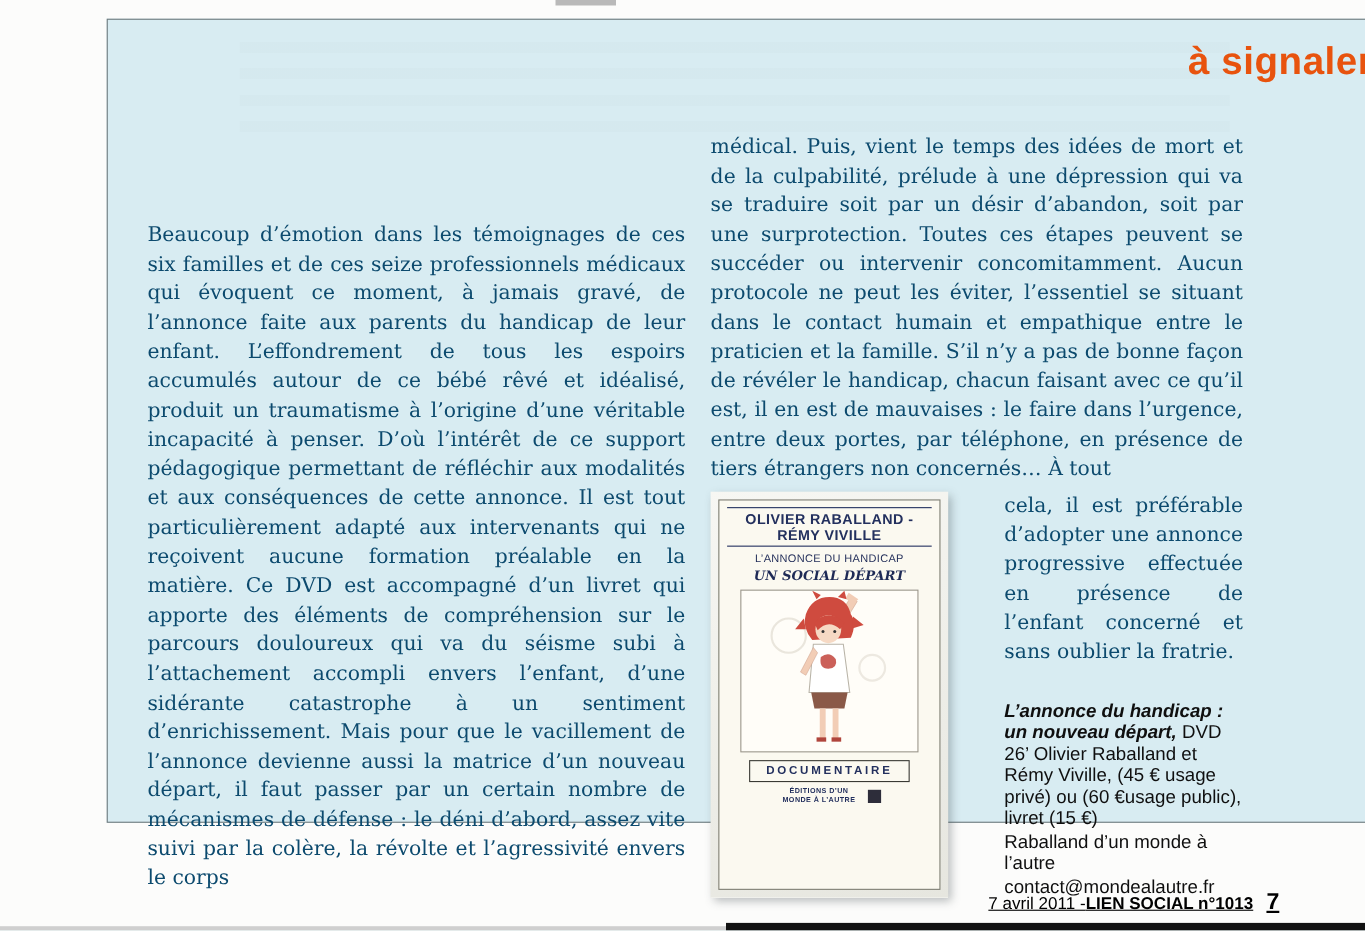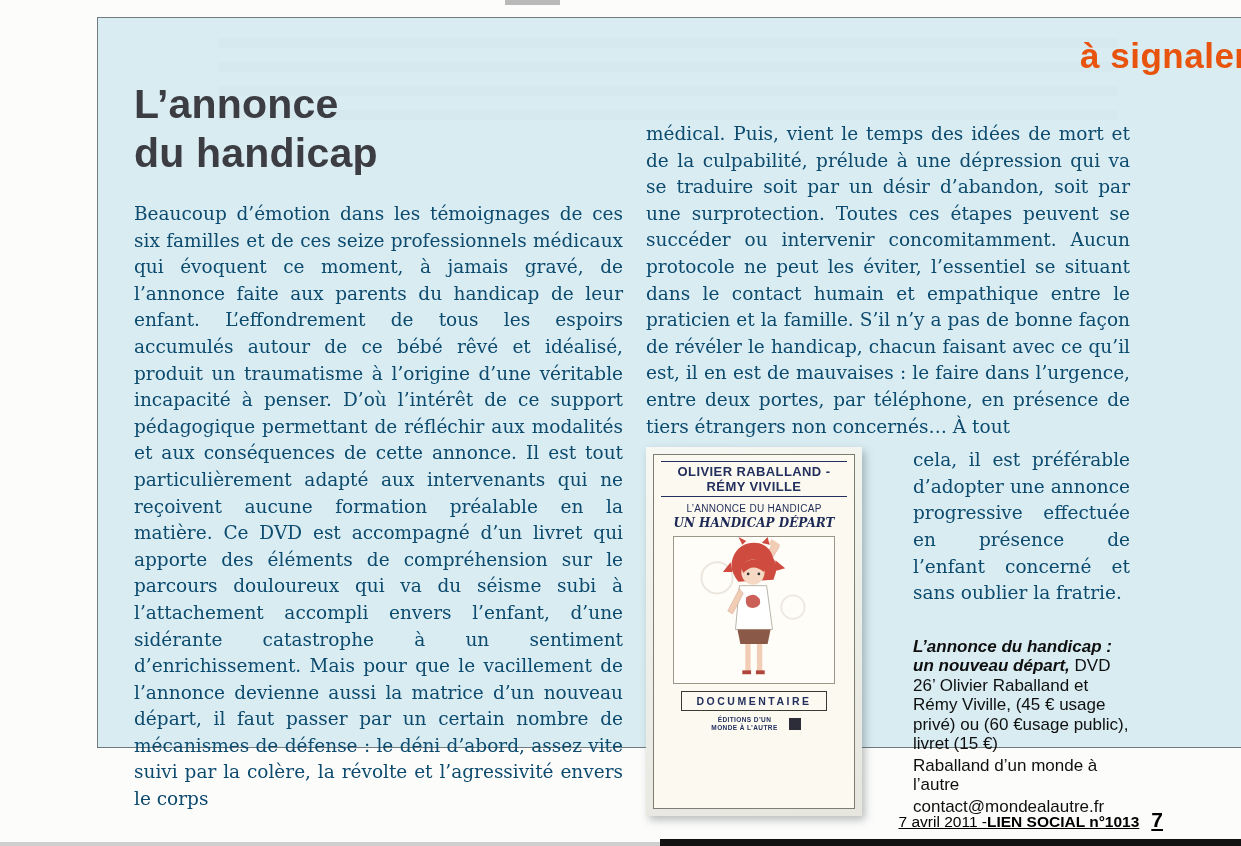--- a/index.html
+++ b/index.html
@@ -117,37 +117,33 @@
 </head>
 <body>
 
 <div class="page">
 
   <div class="panel">
     <div class="ghost-text"></div>
 
     <div class="section-label">à signaler…</div>
 
-    <h1 class="article-title">
-      <span>L’annonce</span><br>
-      <span>du handicap</span>
-    </h1>
 
     <p class="col-left body-text">Beaucoup d’émotion dans les témoignages de ces six familles et de ces seize professionnels médicaux qui évoquent ce moment, à jamais gravé, de l’annonce faite aux parents du handicap de leur enfant. L’effondrement de tous les espoirs accumulés autour de ce bébé rêvé et idéalisé, produit un traumatisme à l’origine d’une véritable incapacité à penser. D’où l’intérêt de ce support pédagogique permettant de réfléchir aux modalités et aux conséquences de cette annonce. Il est tout particulièrement adapté aux intervenants qui ne reçoivent aucune formation préalable en la matière. Ce DVD est accompagné d’un livret qui apporte des éléments de compréhension sur le parcours douloureux qui va du séisme subi à l’attachement accompli envers l’enfant, d’une sidérante catastrophe à un sentiment d’enrichissement. Mais pour que le vacillement de l’annonce devienne aussi la matrice d’un nouveau départ, il faut passer par un certain nombre de mécanismes de défense : le déni d’abord, assez vite suivi par la colère, la révolte et l’agressivité envers le corps</p>
 
     <div class="col-right">
       <p class="body-text">médical. Puis, vient le temps des idées de mort et de la culpabilité, prélude à une dépression qui va se traduire soit par un désir d’abandon, soit par une surprotection. Toutes ces étapes peuvent se succéder ou intervenir concomitamment. Aucun protocole ne peut les éviter, l’essentiel se situant dans le contact humain et empathique entre le praticien et la famille. S’il n’y a pas de bonne façon de révéler le handicap, chacun faisant avec ce qu’il est, il en est de mauvaises : le faire dans l’urgence, entre deux portes, par téléphone, en présence de tiers étrangers non concernés… À tout</p>
 
       <div class="wrap-section">
 
         <div class="dvd-photo">
           <div class="dvd-cover">
             <div class="dvd-authors">OLIVIER RABALLAND - RÉMY VIVILLE</div>
             <div class="dvd-title">L’ANNONCE DU HANDICAP</div>
-            <div class="dvd-subtitle">UN HANDICAP DÉPART</div>
+            <div class="dvd-subtitle">UN SOCIAL DÉPART</div>
             <div class="dvd-illustration">
               <svg viewBox="0 0 120 150" aria-hidden="true">
                 <circle cx="22" cy="42" r="16" fill="none" stroke="#d5cfc2" stroke-width="2" opacity="0.5"></circle>
                 <circle cx="100" cy="72" r="12" fill="none" stroke="#dcd6c9" stroke-width="2" opacity="0.5"></circle>
                 <path d="M66 28 L80 6 L86 10 L72 33 Z" fill="#f2cdb6" stroke="#cfa18c" stroke-width="0.5"></path>
                 <path d="M78 2 l9 6 -5 5 -7 -6 Z" fill="#f2cdb6"></path>
                 <path d="M38 22 Q44 6 60 6 Q76 6 80 22 Q86 30 80 44 L44 46 Q34 34 38 22 Z" fill="#cf4b3f"></path>
                 <path d="M36 26 l-8 10 10 0 Z M82 24 l10 8 -10 3 Z M48 8 l-4 -8 8 4 Z M68 6 l6 -6 2 8 Z" fill="#cf4b3f"></path>
                 <ellipse cx="59" cy="36" rx="12" ry="13" fill="#f6d9c4"></ellipse>
                 <path d="M46 30 Q59 16 74 30 L70 36 Q59 26 49 37 Z" fill="#cf4b3f"></path>

